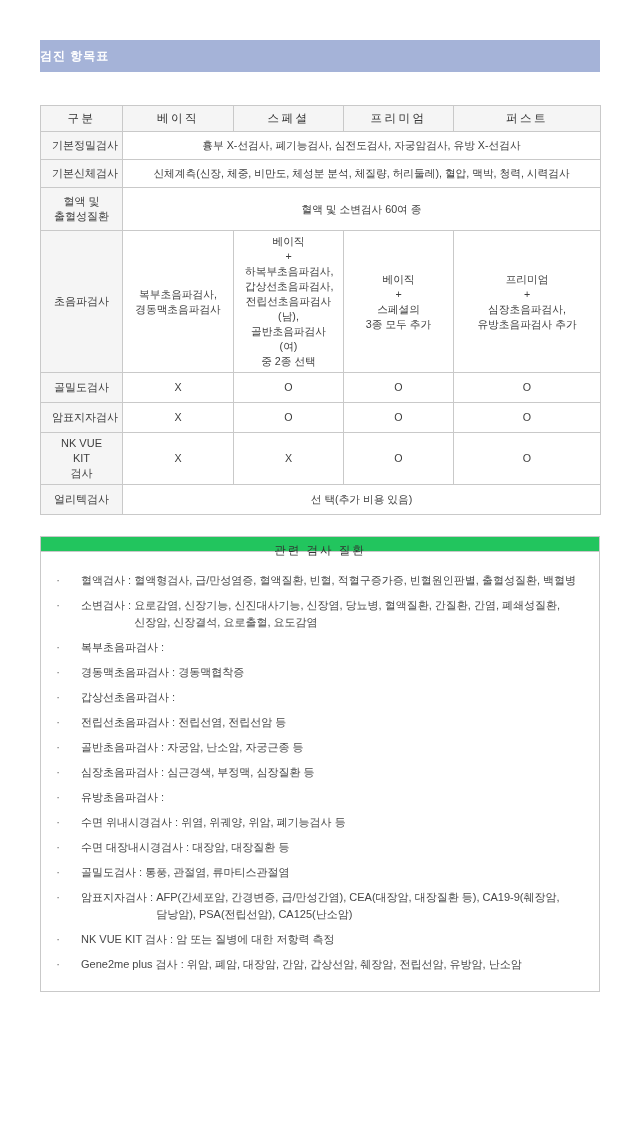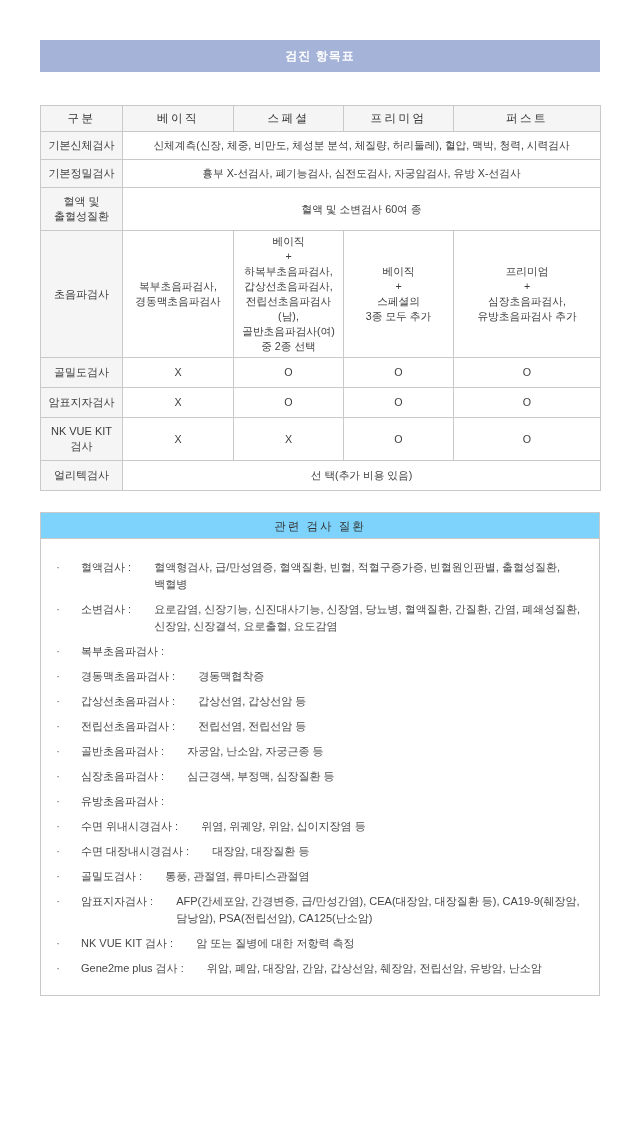--- a/index.html
+++ b/index.html
@@ -8,64 +8,64 @@
     font-family: "Liberation Sans", "DejaVu Sans", sans-serif;
     color: #3d3d3d;
   }
   .page { width: 640px; }
 
   
   .banner {
     margin: 40px 0 0 40px; width: 560px; height: 32px;
     background: #a5b3d8; color: #ffffff;
     font-size: 12px; font-weight: 700; letter-spacing: 1px;
-    text-align: center; line-height: 32px;
+    line-height: 32px;
     box-sizing: border-box;
   }
 
   
   table.tbl {
     margin: 33px 0 0 40px; width: 560px;
     border-collapse: collapse; table-layout: fixed;
   }
   .tbl th, .tbl td {
     border: 1px solid #c9c9c9;
     font-weight: normal;
     font-size: 10.7px; line-height: 15px;
     color: #3d3d3d; text-align: center; vertical-align: middle;
-    padding: 3px 3px;
+    padding: 3px 11px;
     white-space: pre-line;
     word-break: keep-all;
     box-sizing: border-box;
   }
   .tbl thead th {
     background: #f5f5f5; font-size: 11.5px; letter-spacing: 2.5px;
     color: #333333;
   }
   .tbl tbody th { background: #f5f5f5; font-size: 11px; }
 
   
   .related { margin: 21px 0 0 40px; width: 560px; box-sizing: border-box; }
   .rel-head {
-    border: 1px solid #c9c9c9; background: #7dd3fc;
-    height: 27px; line-height: 27px; text-align: center;
+    border: 1px solid #c9c9c9; background: #22c55e;
+    height: 16px; line-height: 27px; text-align: center;
     font-size: 11.5px; letter-spacing: 2px; color: #333333;
     box-sizing: border-box;
   }
   .rel-body {
     border: 1px solid #c9c9c9; border-top: none;
     padding: 20px 12px 18px 10px;
     box-sizing: border-box;
   }
   .item { display: flex; font-size: 11px; line-height: 17px; color: #474747; margin: 0 0 8px 0; }
   .item:last-child { margin-bottom: 0; }
   .bullet { flex: none; width: 14px; text-align: center; color: #666666; }
   .iname { flex: none; white-space: nowrap; margin-left: 16px; }
   .iname::after { content: " : "; white-space: pre; }
-  .idesc { flex: 1; word-break: keep-all; margin-left: 20px; }
+  .idesc { flex: 1; word-break: keep-all; }
 </style>
 </head>
 <body>
 
 <div class="page">
 
   <div class="banner">검진 항목표</div>
 
   <table class="tbl">
     <colgroup>
@@ -79,26 +79,26 @@
       <tr style="height:26px">
         <th>구분</th>
         <th>베이직</th>
         <th>스페셜</th>
         <th>프리미엄</th>
         <th>퍼스트</th>
       </tr>
     </thead>
     <tbody>
       <tr style="height:28px">
+        <th>기본정밀검사</th>
+        <td colspan="4">흉부 X-선검사, 폐기능검사, 심전도검사, 자궁암검사, 유방 X-선검사</td>
+      </tr>
+      <tr style="height:28px">
         <th>기본신체검사</th>
         <td colspan="4">신체계측(신장, 체중, 비만도, 체성분 분석, 체질량, 허리둘레), 혈압, 맥박, 청력, 시력검사</td>
-      </tr>
-      <tr style="height:28px">
-        <th>기본정밀검사</th>
-        <td colspan="4">흉부 X-선검사, 폐기능검사, 심전도검사, 자궁암검사, 유방 X-선검사</td>
       </tr>
       <tr style="height:43px">
         <th>혈액 및
 출혈성질환</th>
         <td colspan="4">혈액 및 소변검사 60여 종</td>
       </tr>
       <tr style="height:127px">
         <th>초음파검사</th>
         <td>복부초음파검사,
 경동맥초음파검사</td>
@@ -166,21 +166,20 @@
         <span class="iname">복부초음파검사</span>
       </div>
       <div class="item">
         <span class="bullet">·</span>
         <span class="iname">경동맥초음파검사</span>
         <span class="idesc">경동맥협착증</span>
       </div>
       <div class="item">
         <span class="bullet">·</span>
         <span class="iname">갑상선초음파검사</span>
-        <span class="idesc">갑상선염, 갑상선암 등</span>
       </div>
       <div class="item">
         <span class="bullet">·</span>
         <span class="iname">전립선초음파검사</span>
         <span class="idesc">전립선염, 전립선암 등</span>
       </div>
       <div class="item">
         <span class="bullet">·</span>
         <span class="iname">골반초음파검사</span>
         <span class="idesc">자궁암, 난소암, 자궁근종 등</span>
@@ -190,21 +189,21 @@
         <span class="iname">심장초음파검사</span>
         <span class="idesc">심근경색, 부정맥, 심장질환 등</span>
       </div>
       <div class="item">
         <span class="bullet">·</span>
         <span class="iname">유방초음파검사</span>
       </div>
       <div class="item">
         <span class="bullet">·</span>
         <span class="iname">수면 위내시경검사</span>
-        <span class="idesc">위염, 위궤양, 위암, 십이지장염 등</span>
+        <span class="idesc">위염, 위궤양, 위암, 폐기능검사 등</span>
       </div>
       <div class="item">
         <span class="bullet">·</span>
         <span class="iname">수면 대장내시경검사</span>
         <span class="idesc">대장암, 대장질환 등</span>
       </div>
       <div class="item">
         <span class="bullet">·</span>
         <span class="iname">골밀도검사</span>
         <span class="idesc">통풍, 관절염, 류마티스관절염</span>

